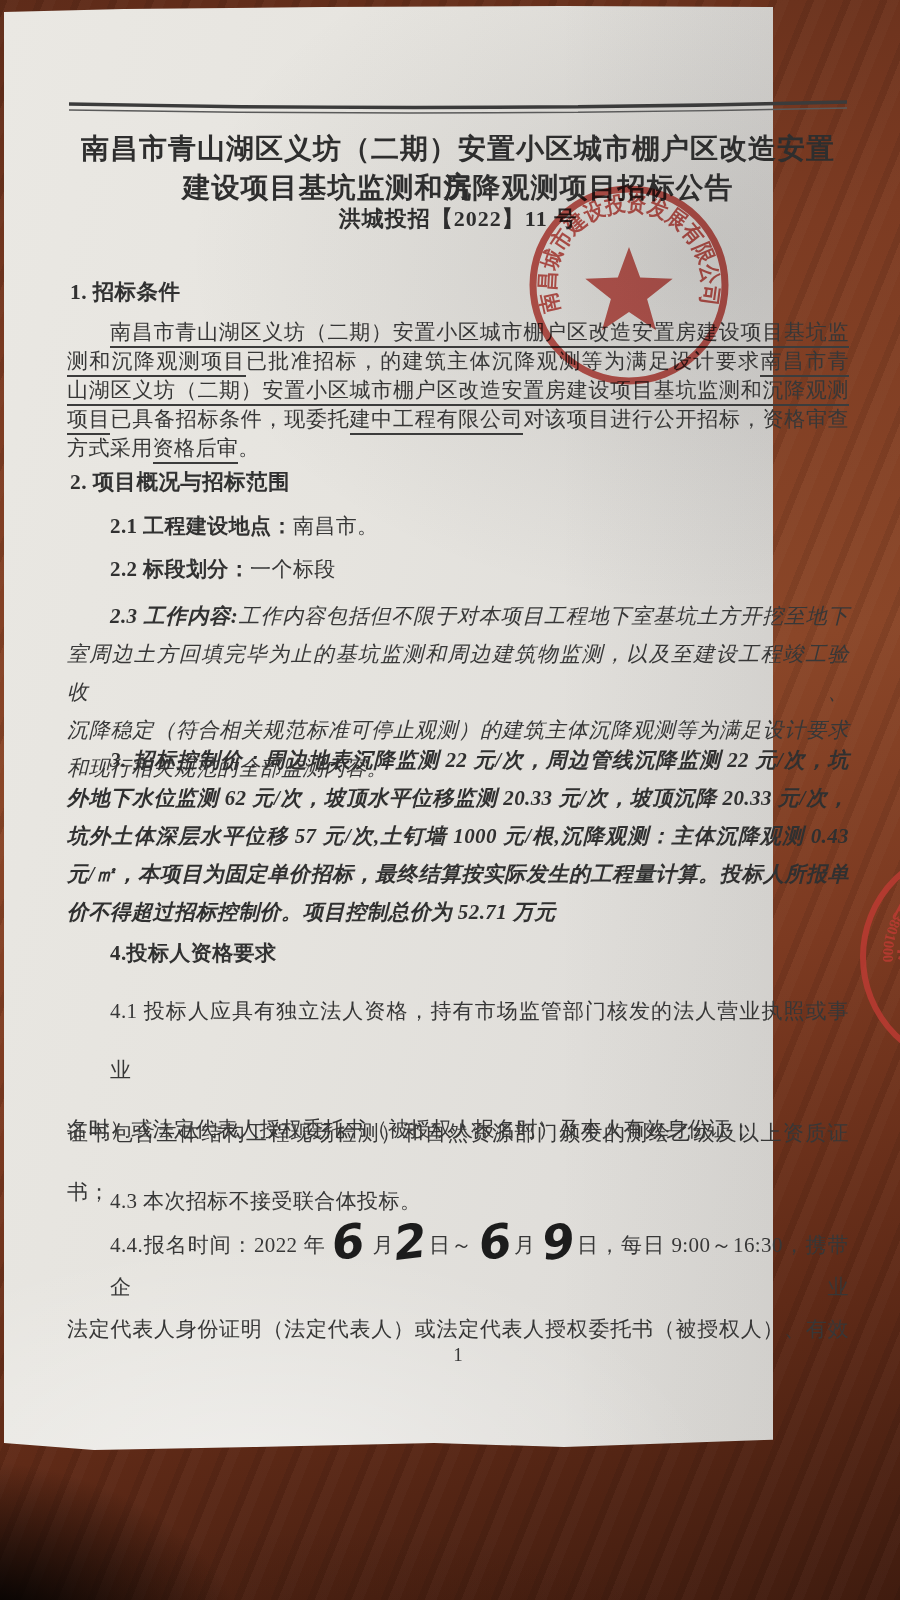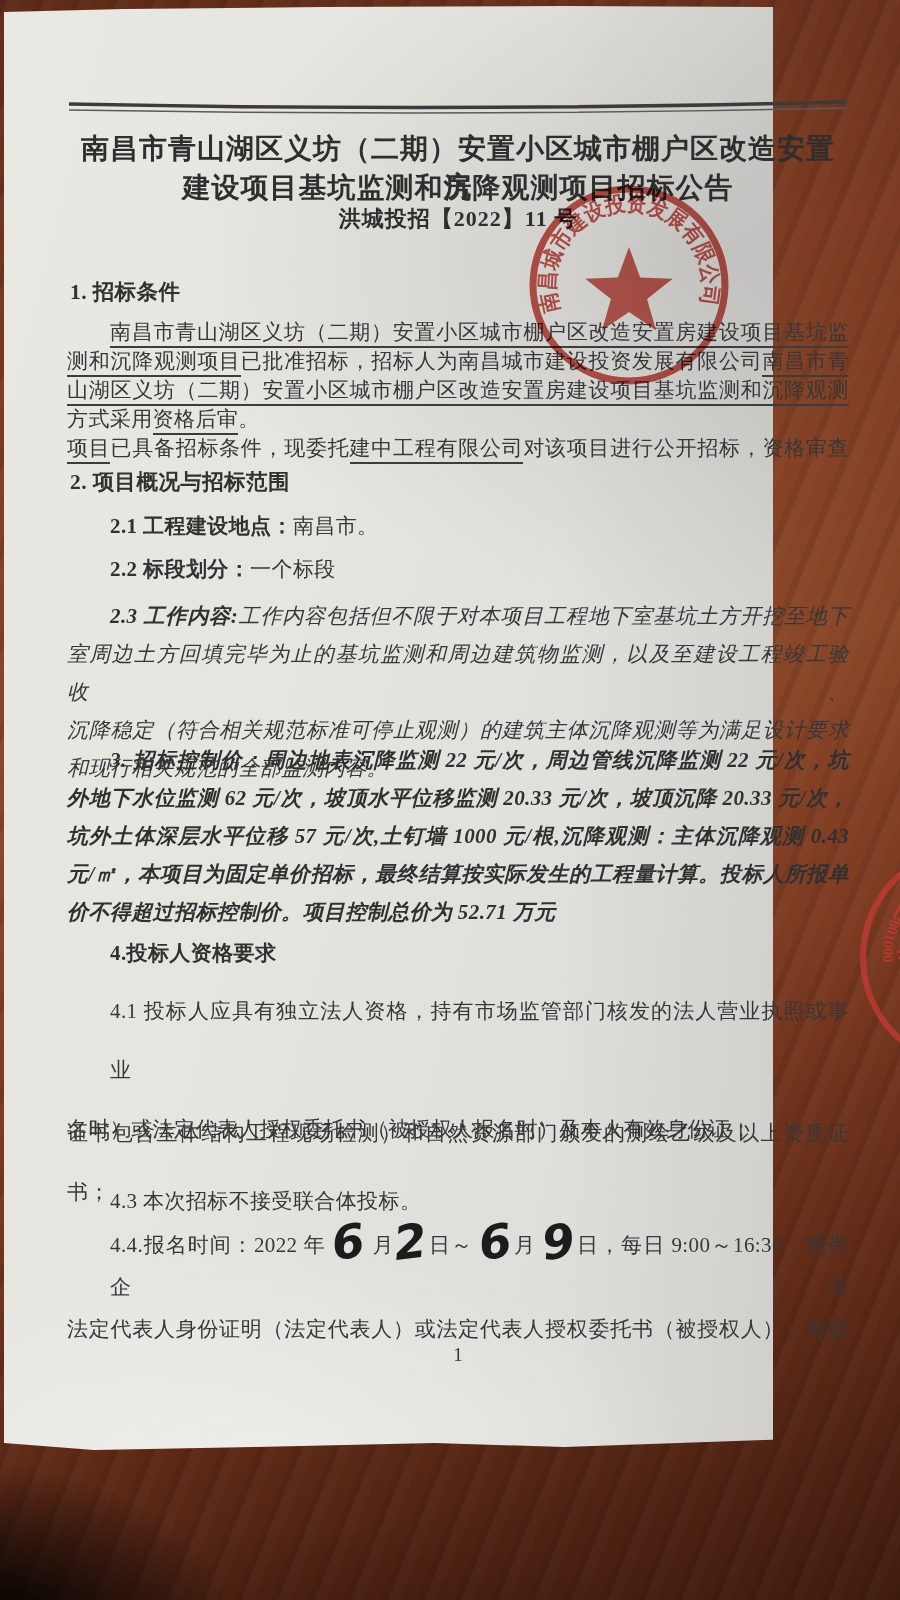--- a/index.html
+++ b/index.html
@@ -60,24 +60,24 @@
 
     <div class="blk center title" style="top:130px;">南昌市青山湖区义坊（二期）安置小区城市棚户区改造安置房</div>
     <div class="blk center title" style="top:169px;">建设项目基坑监测和沉降观测项目招标公告</div>
     <div class="blk center docno" style="top:204px;">洪城投招【2022】11 号</div>
 
     <div class="blk h lh30" style="top:277px;">
         <div class="line nf"><span class="b">1.  招标条件</span></div>
       </div>
     <div class="blk lh29" style="top:318px;">
         <div class="line ind"><span class="u">南昌市青山湖区义坊（二期）安置小区城市棚户区改造安置房建设项目基坑监</span></div>
-        <div class="line"><span class="u">测和沉降观测项目</span><span>已批准招标，招标人为南昌城市建设投资发展有限公司</span><span class="u">南昌市青</span></div>
+        <div class="line"><span class="u">测和沉降观测项目</span><span>已批准招标，的建筑主体沉降观测等为满足设计要求</span><span class="u">南昌市青</span></div>
         <div class="line"><span class="u">山湖区义坊（二期）安置小区城市棚户区改造安置房建设项目基坑监测和沉降观测</span></div>
+        <div class="line"><span class="u">项目</span><span>已具备招标条件，现委托</span><span class="u">建中工程有限公司</span><span>对该项目进行公开招标，资格审查</span></div>
         <div class="line nf"><span>方式采用</span><span class="u">资格后审</span><span>。</span></div>
-        <div class="line"><span class="u">项目</span><span>已具备招标条件，现委托</span><span class="u">建中工程有限公司</span><span>对该项目进行公开招标，资格审查</span></div>
       </div>
 
     <div class="blk h lh30" style="top:467px;">
         <div class="line nf"><span class="b">2.  项目概况与招标范围</span></div>
       </div>
     <div class="blk lh30" style="top:511px;">
         <div class="line ind nf"><span class="b">2.1 工程建设地点：</span><span>南昌市。</span></div>
       </div>
     <div class="blk lh30" style="top:554px;">
         <div class="line ind nf"><span class="b">2.2 标段划分：</span><span>一个标段</span></div>

